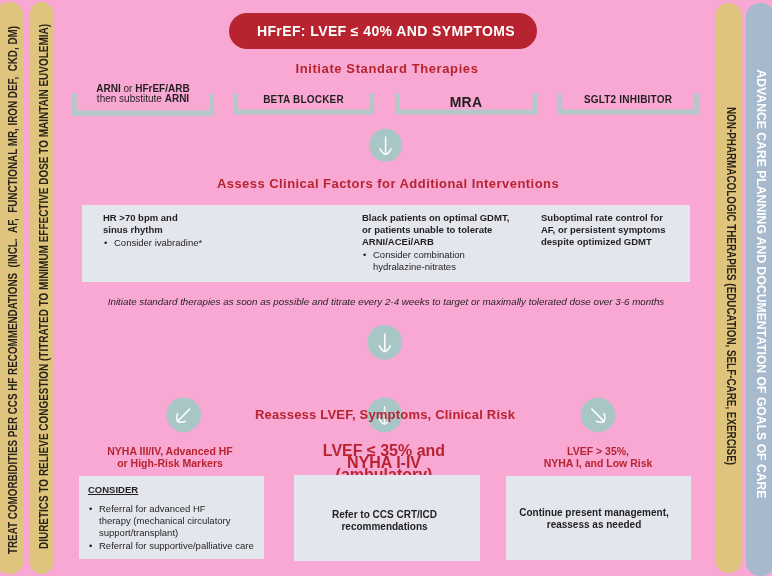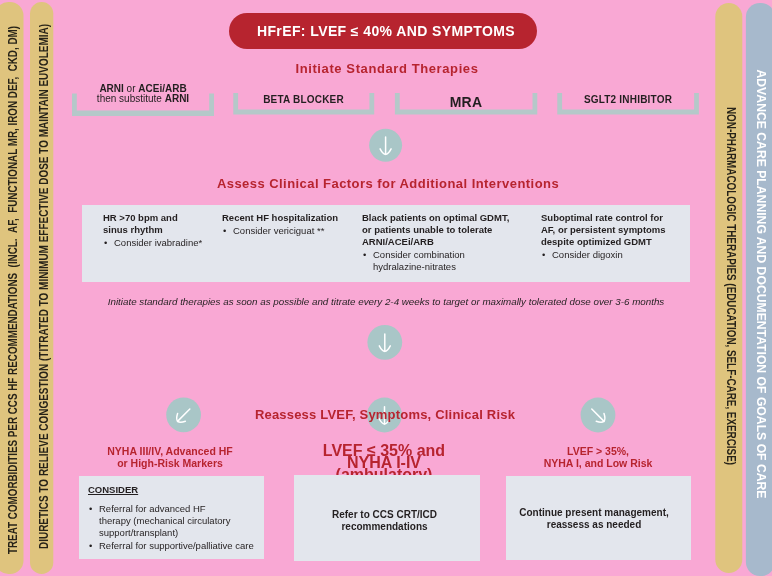--- a/index.html
+++ b/index.html
@@ -55,51 +55,42 @@
     <use href="#arrow" transform="translate(183.6 415.3) rotate(45)"></use>
     <use href="#arrow" transform="translate(384.5 415.5)"></use>
     <use href="#arrow" transform="translate(598 415.3) rotate(-45)"></use>
   </svg>
 
   <div class="abs" style="left:229px;top:13px;width:308px;height:36px;border-radius:18px;background:#b7242f;
       color:#fff;font-weight:bold;font-size:14px;letter-spacing:0.4px;text-align:center;line-height:36px;padding-left:6px;box-sizing:border-box;">HFrEF: LVEF ≤ 40% AND SYMPTOMS</div>
 
   <div class="abs hdg red" style="left:237px;top:61px;width:300px;letter-spacing:0.6px;">Initiate Standard Therapies</div>
 
-  <div class="abs" style="left:72px;top:83.6px;width:142px;text-align:center;font-size:10px;line-height:10.5px;"><b>ARNI</b> or <b>ACEi/ARB</b><br>then substitute <b>ARNI</b></div>
+  <div class="abs" style="left:72px;top:83.6px;width:142px;text-align:center;font-size:10px;line-height:10.5px;"><b>ARNI</b> or <b>HFrEF/ARB</b><br>then substitute <b>ARNI</b></div>
   <div class="abs" style="left:233px;top:94.3px;width:141px;text-align:center;font-size:10px;font-weight:bold;letter-spacing:0.2px;">BETA BLOCKER</div>
   <div class="abs" style="left:395px;top:94.3px;width:142px;text-align:center;font-size:14px;font-weight:bold;letter-spacing:0.2px;">MRA</div>
   <div class="abs" style="left:557px;top:94.3px;width:142px;text-align:center;font-size:10px;font-weight:bold;letter-spacing:0.2px;">SGLT2 INHIBITOR</div>
 
   <div class="abs hdg red" style="left:188px;top:176px;width:400px;letter-spacing:0.45px;">Assess Clinical Factors for Additional Interventions</div>
 
   <div class="abs panel" style="left:82px;top:205px;width:608px;height:77px;"></div>
   <div class="abs" style="left:103px;top:211.5px;width:110px;font-size:9.5px;line-height:12px;">
     <div style="font-weight:bold;">HR &gt;70 bpm and<br>sinus rhythm</div>
     <ul style="margin-top:1.5px;">
         <li>Consider ivabradine*</li>
       </ul>
   </div>
-  <div class="abs" style="left:222px;top:211.5px;width:135px;font-size:9.5px;line-height:12px;">
-    <div style="font-weight:bold;">Recent HF hospitalization</div>
-    <ul style="margin-top:1.5px;">
-        <li>Consider vericiguat **</li>
-      </ul>
-  </div>
   <div class="abs" style="left:362px;top:211.5px;width:168px;font-size:9.5px;line-height:12px;">
     <div style="font-weight:bold;">Black patients on optimal GDMT,<br>or patients unable to tolerate<br>ARNI/ACEi/ARB</div>
     <ul style="margin-top:1.5px;">
         <li>Consider combination<br>hydralazine-nitrates</li>
       </ul>
   </div>
   <div class="abs" style="left:541px;top:211.5px;width:155px;font-size:9.5px;line-height:12px;">
     <div style="font-weight:bold;">Suboptimal rate control for<br>AF, or persistent symptoms<br>despite optimized GDMT</div>
-    <ul style="margin-top:1.5px;">
-        <li>Consider digoxin</li>
-      </ul>
   </div>
 
   <div class="abs" style="left:86px;top:296px;width:600px;text-align:center;font-size:9.8px;font-style:italic;">Initiate standard therapies as soon as possible and titrate every 2-4 weeks to target or maximally tolerated dose over 3-6 months</div>
 
   <div class="abs hdg red" style="left:235px;top:370.5px;width:300px;margin-top:36px;">Reassess LVEF, Symptoms, Clinical Risk</div>
 
   <div class="abs red" style="left:95px;top:444.5px;width:150px;text-align:center;font-size:10.5px;font-weight:bold;line-height:12px;">NYHA III/IV, Advanced HF<br>or High-Risk Markers</div>
   <div class="abs red" style="left:309px;top:444.5px;width:150px;text-align:center;font-size:16px;font-weight:bold;line-height:12px;">LVEF ≤ 35% and<br>NYHA I-IV (ambulatory)</div>
   <div class="abs red" style="left:523px;top:444.5px;width:150px;text-align:center;font-size:10.5px;font-weight:bold;line-height:12px;">LVEF &gt; 35%,<br>NYHA I, and Low Risk</div>
 

